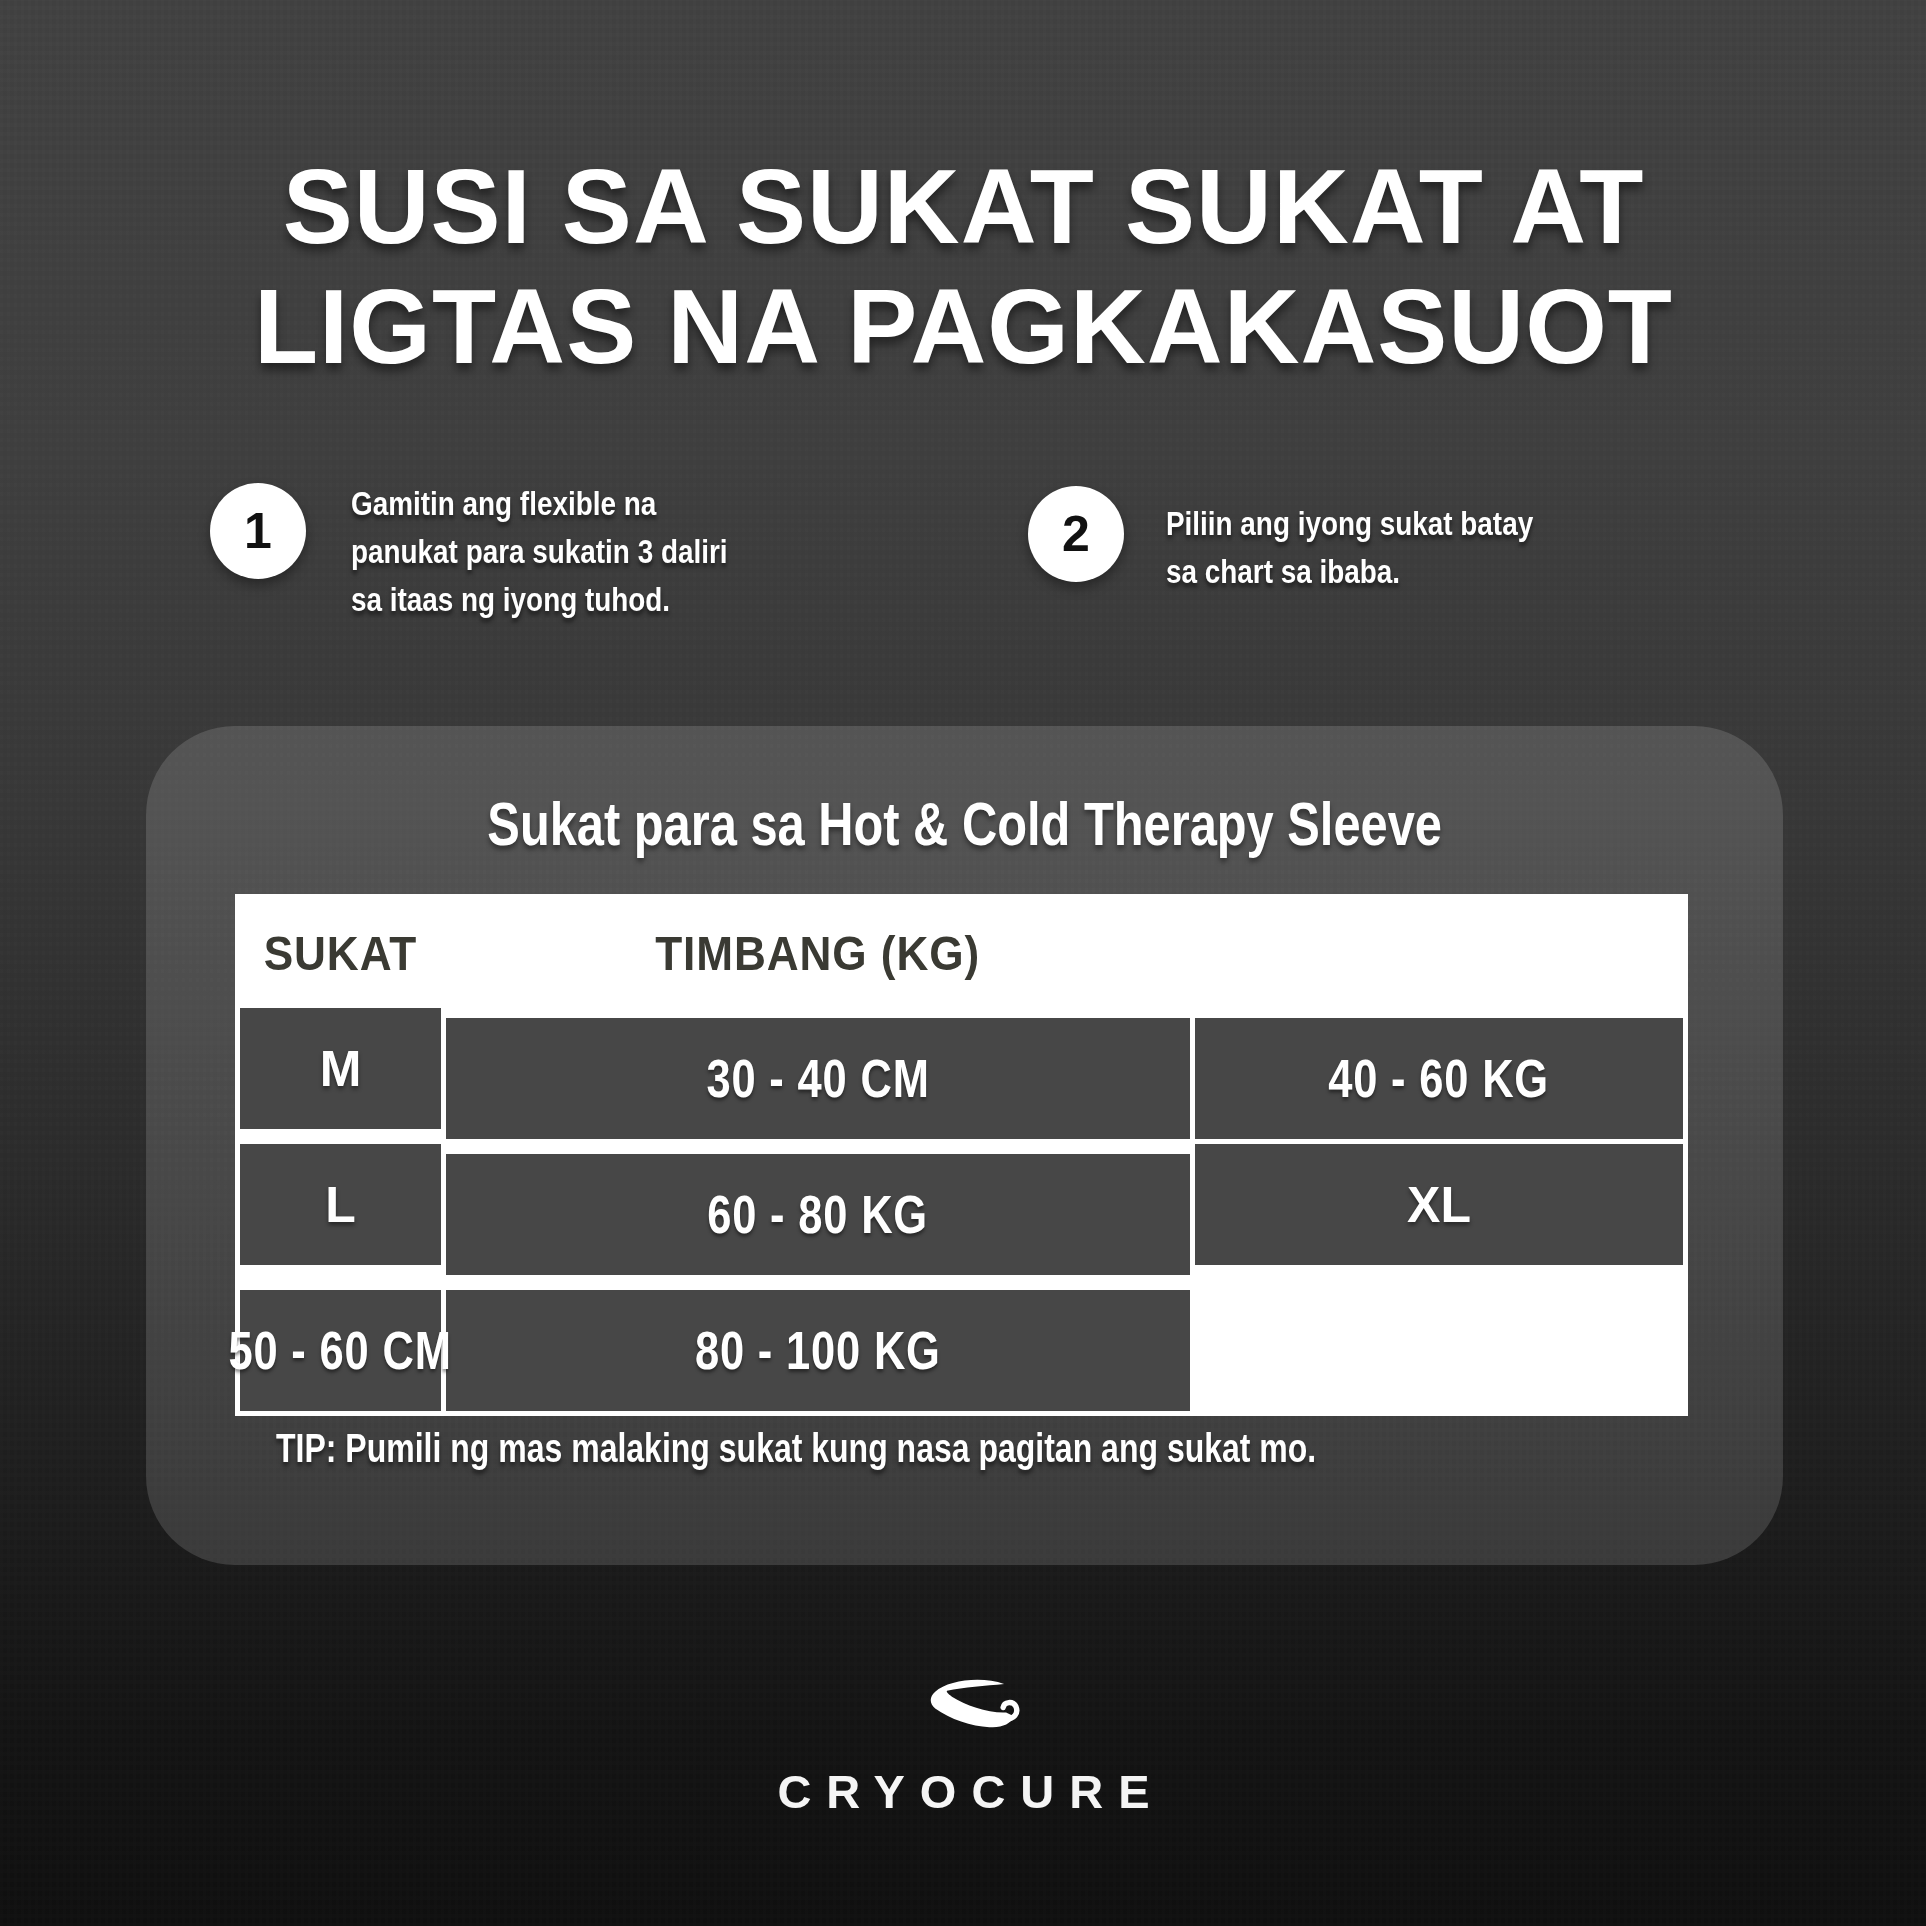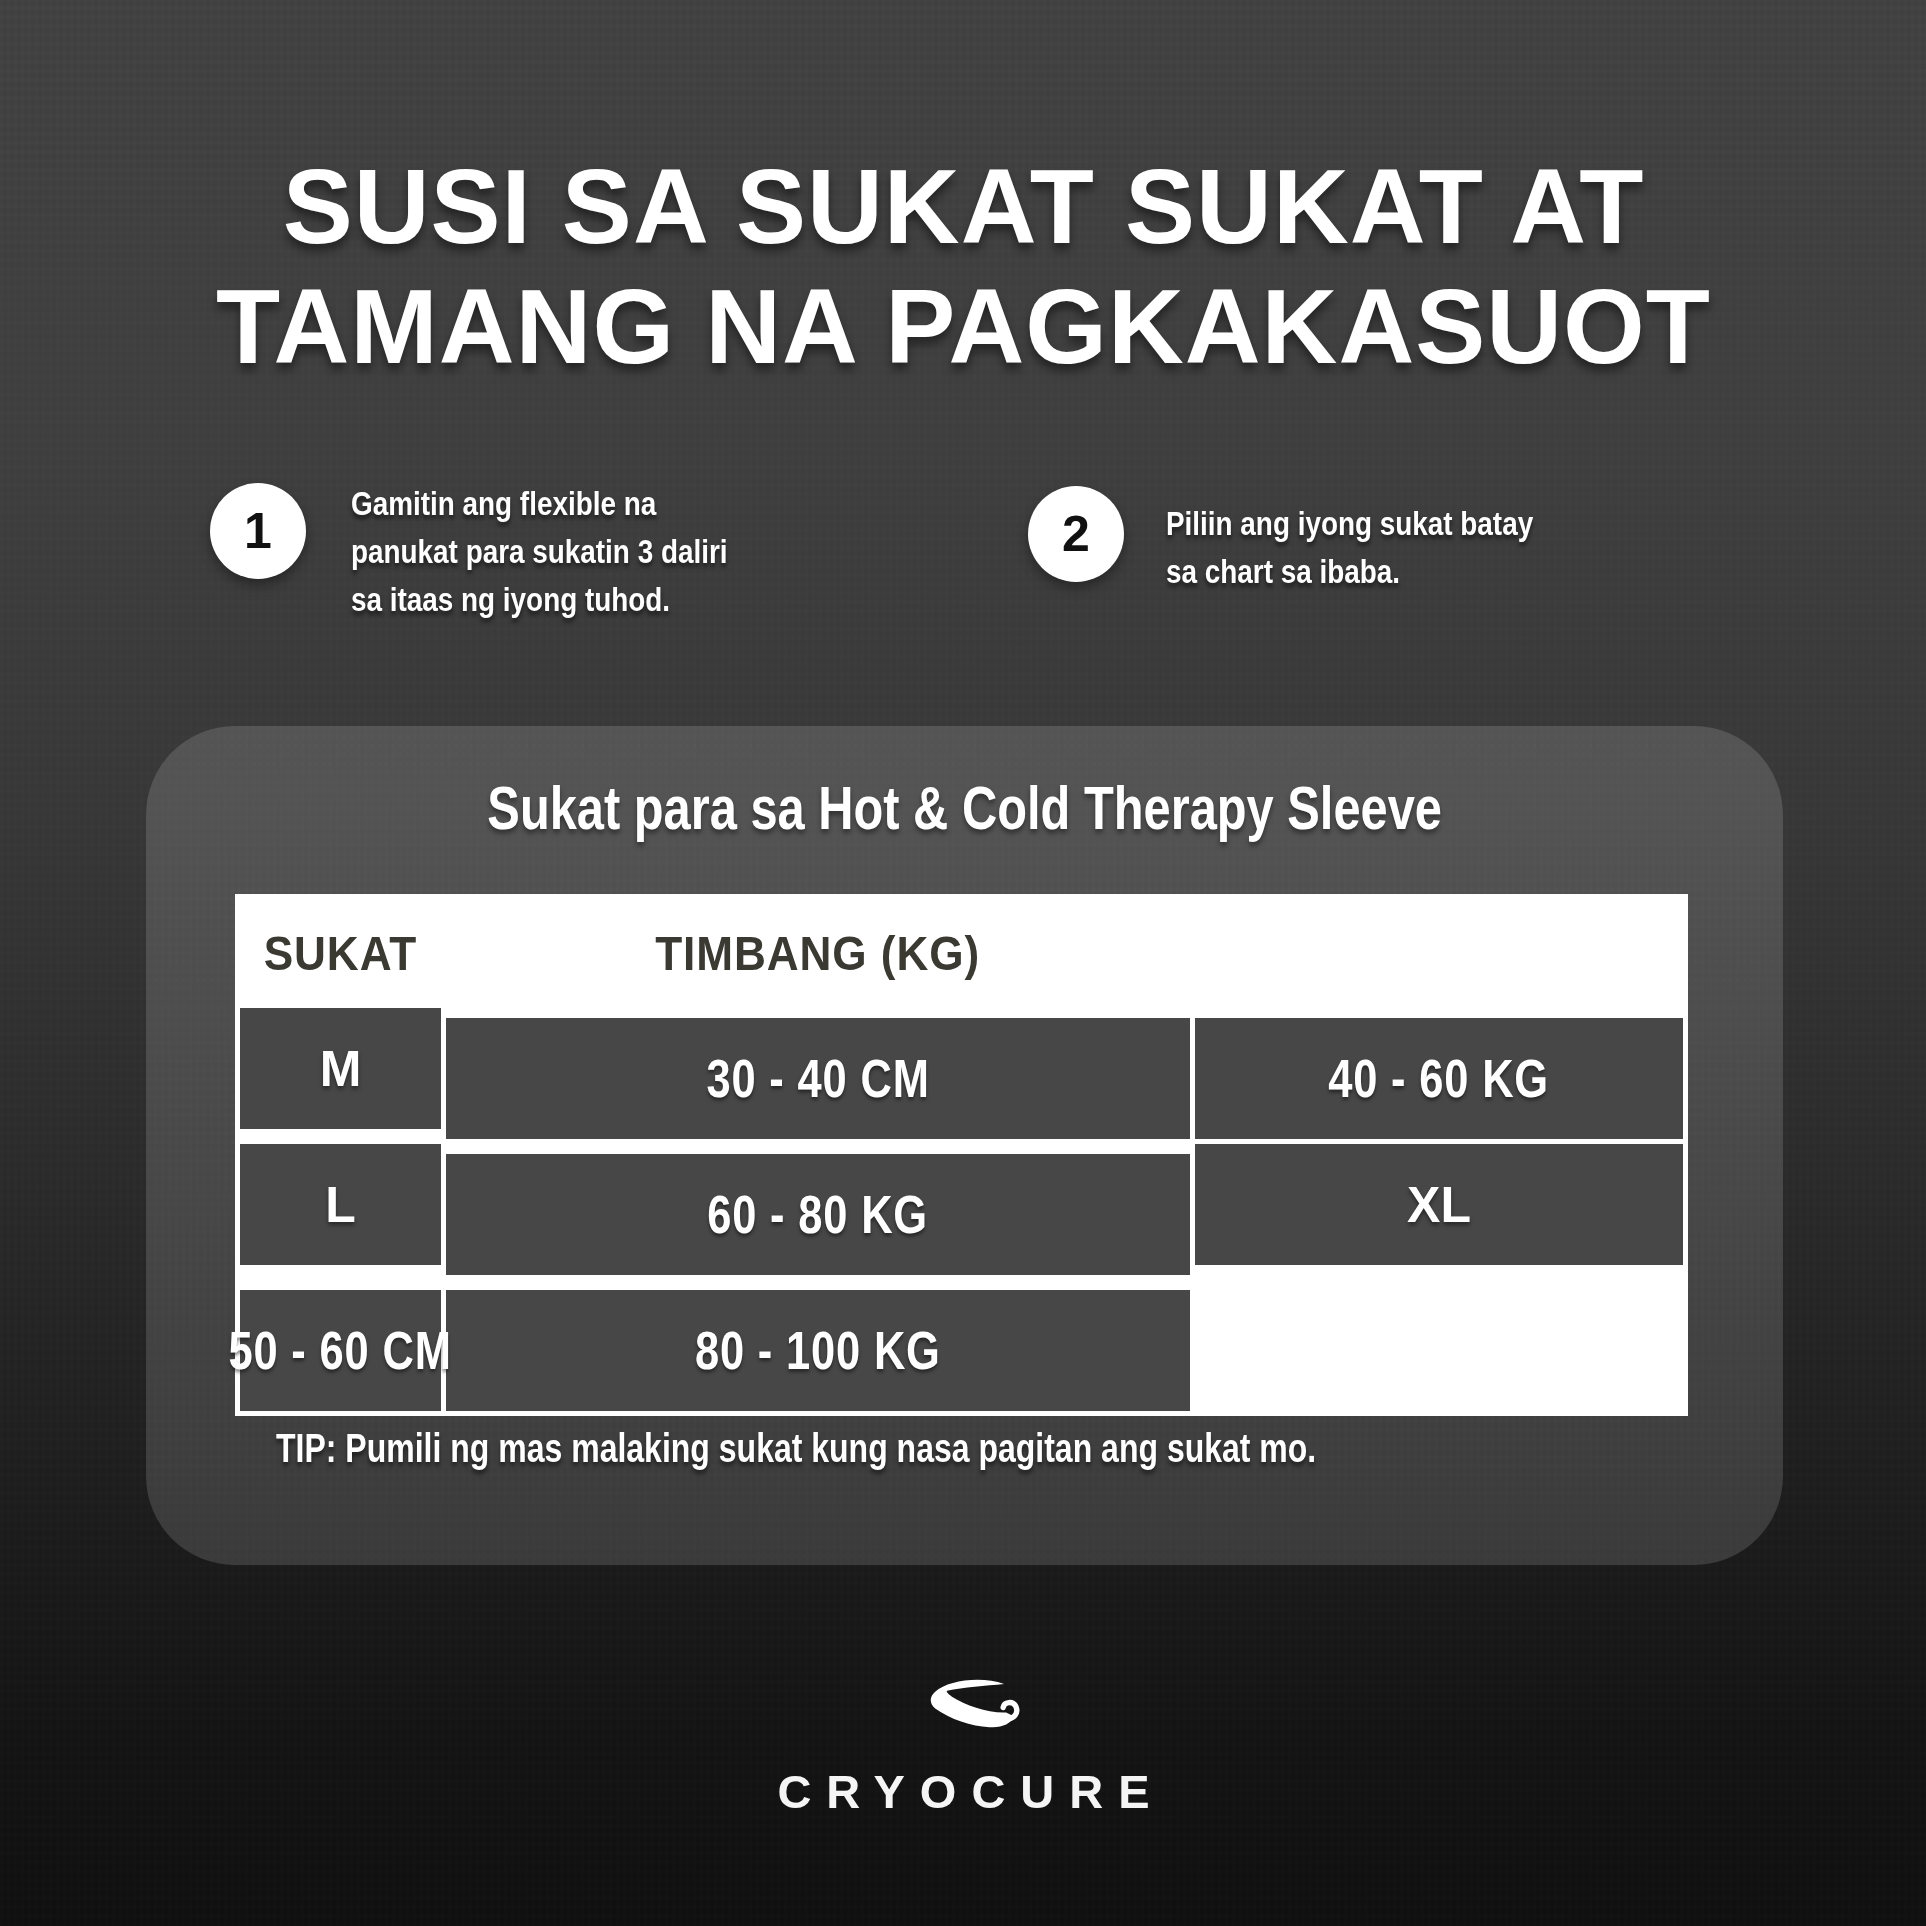--- a/index.html
+++ b/index.html
@@ -44,21 +44,21 @@
   }
   .step-1 .step-text{margin-left:45px;margin-top:-4px;}
   .step-2 .step-text{margin-left:42px;margin-top:13px;}
 
   
   .card{
     position:absolute;left:146px;top:726px;width:1637px;height:839px;
     border-radius:89px;background:var(--card-bg,rgba(255,255,255,.14));
   }
   .card-title{
-    position:absolute;left:0;right:0;top:48px;margin:0;text-align:center;
+    position:absolute;left:0;right:0;top:48px;margin:16px;text-align:center;
     color:#fff;font-size:61px;line-height:69px;font-weight:bold;
     text-shadow:0 4px 6px rgba(0,0,0,.4);
   }
   .sx80{display:inline-block;transform:scaleX(.8);transform-origin:50% 50%;white-space:nowrap;}
   .sx92{display:inline-block;transform:scaleX(.92);transform-origin:50% 50%;white-space:nowrap;}
   .sx82{display:inline-block;transform:scaleX(.82);transform-origin:50% 50%;white-space:nowrap;letter-spacing:1px;}
 
   .size-table{
     position:absolute;left:89px;top:168px;width:1453px;
     background:var(--table-border,#fff);border:5px solid var(--table-border,#fff);
@@ -93,21 +93,21 @@
     color:#f5f5f5;font-weight:bold;font-size:47px;letter-spacing:15px;text-indent:15px;
   }
 </style>
 </head>
 <body>
 
 <div class="page">
 
   <header class="title">
     <div>SUSI SA SUKAT SUKAT AT</div>
-    <div>TAMANG NA PAGKAKASUOT</div>
+    <div>LIGTAS NA PAGKAKASUOT</div>
   </header>
 
   <section class="step step-1">
     <div class="step-badge">
       <span>1</span>
     </div>
     <div class="step-text">
       <div>Gamitin ang flexible na</div>
       <div>panukat para sukatin 3 daliri</div>
       <div>sa itaas ng iyong tuhod.</div>

